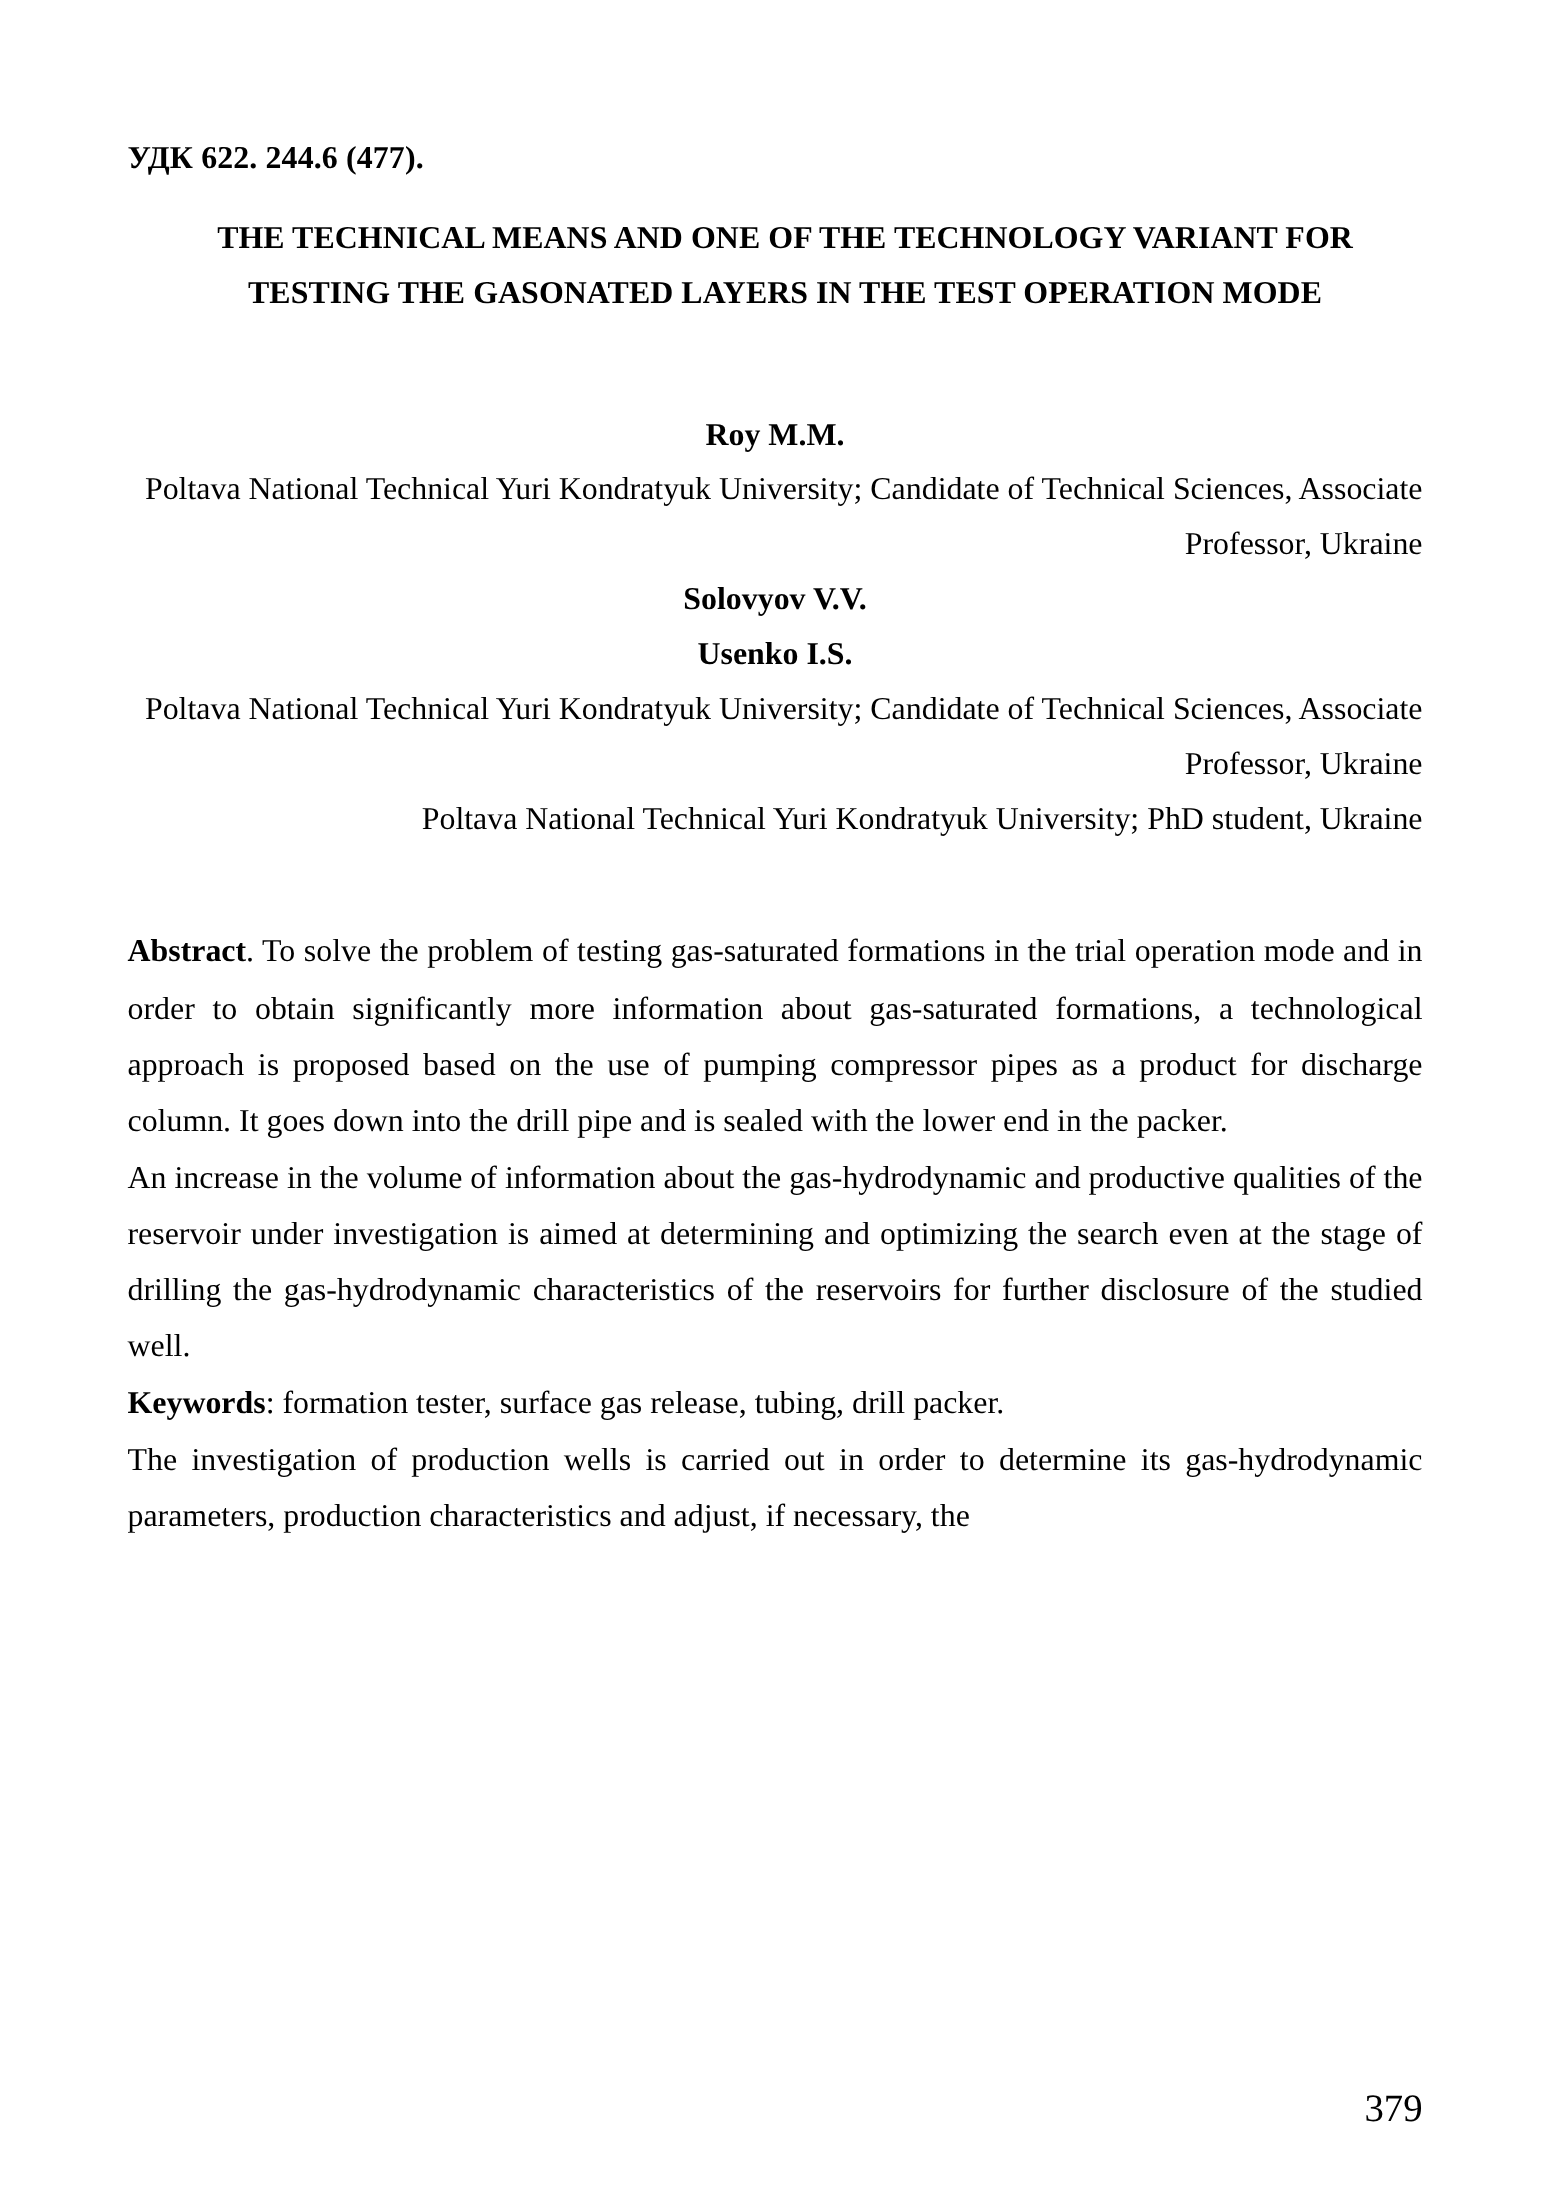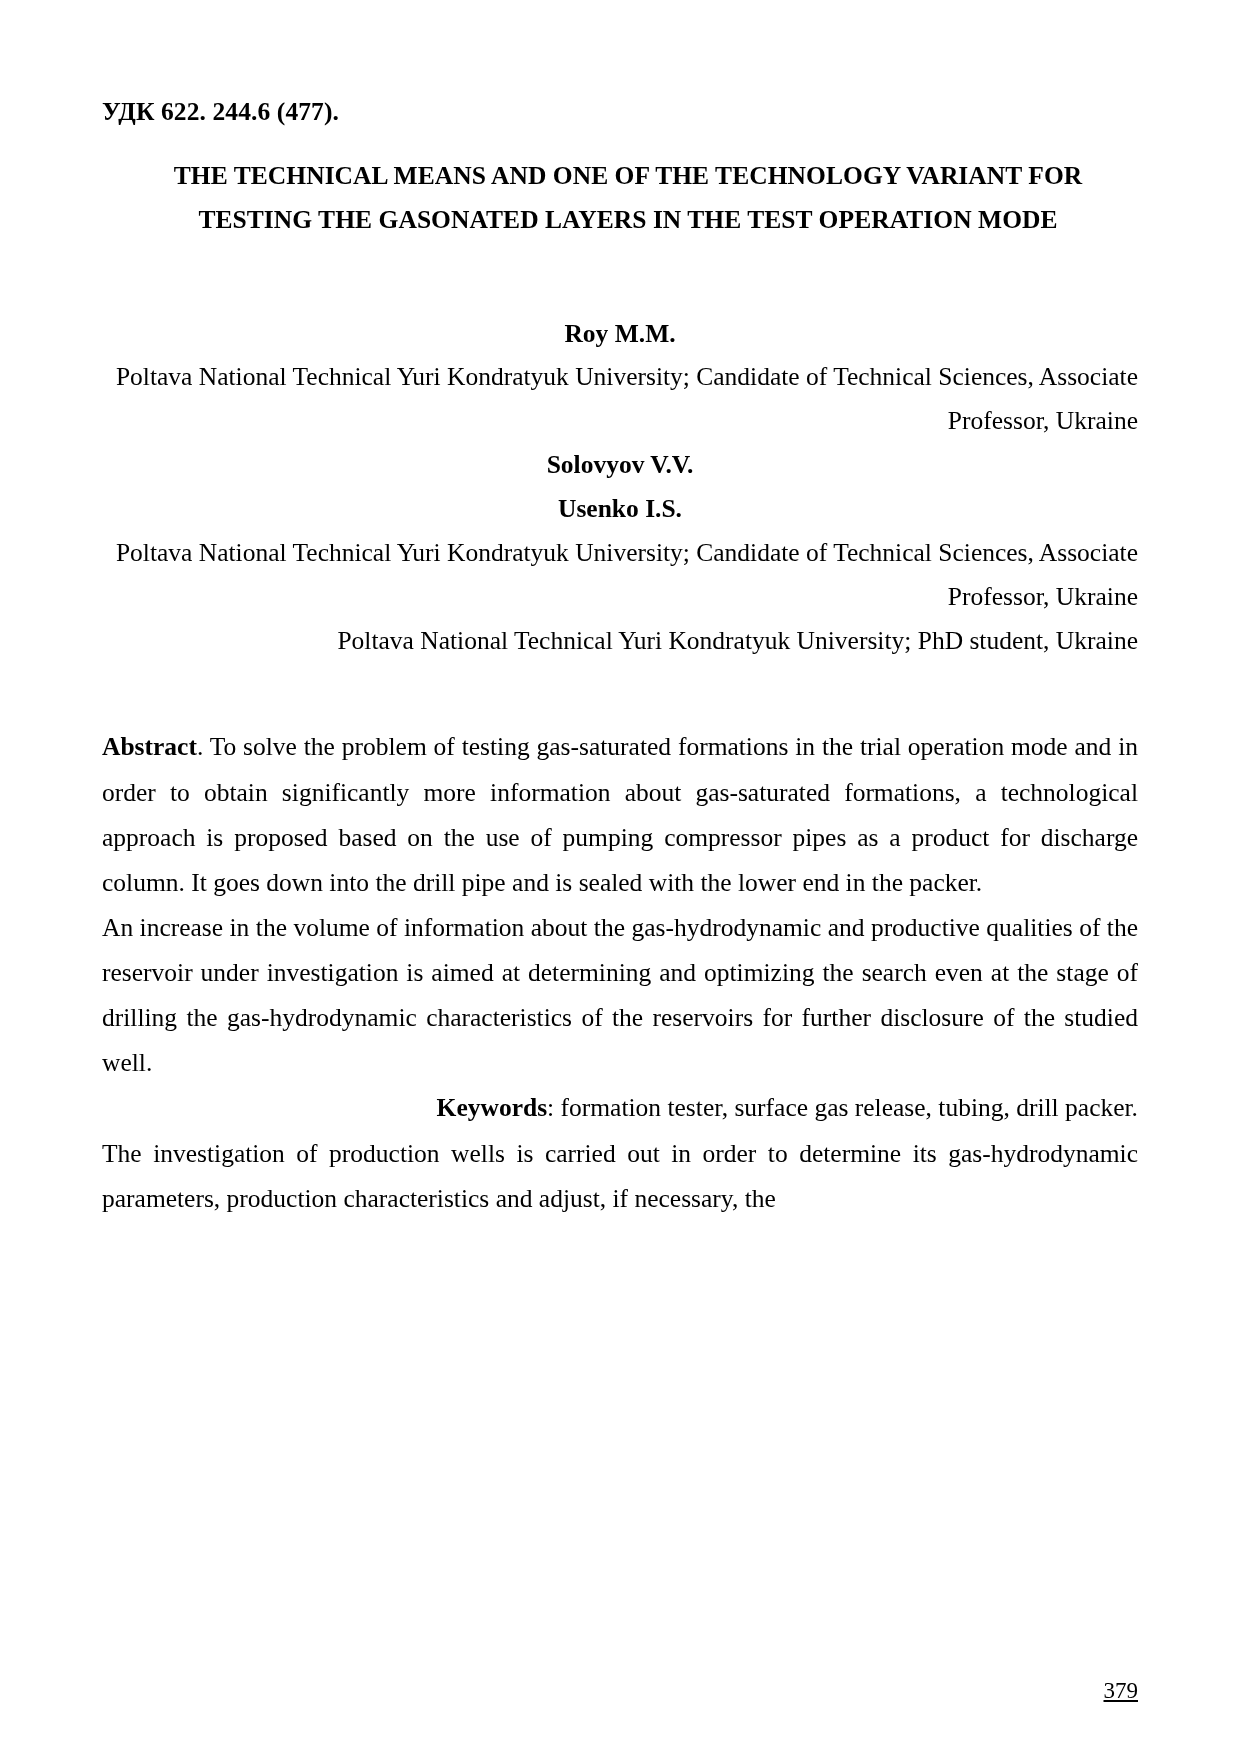--- a/index.html
+++ b/index.html
@@ -14,21 +14,21 @@
     background: #ffffff;
     box-sizing: border-box;
     padding: 96px 102px 40px 102px;
     font-family: "Liberation Serif", "DejaVu Serif", serif;
     color: #000000;
   }
   .udk {
     font-size: 25.5px;
     font-weight: bold;
     line-height: 1.25;
-    margin: 0 0 26px 0;
+    margin: 14px 0 26px 0;
     letter-spacing: 0.1px;
   }
   .title {
     font-size: 25.5px;
     font-weight: bold;
     text-align: center;
     line-height: 1.72;
     margin: 0 0 0 16px;
     letter-spacing: 0.05px;
   }
@@ -54,33 +54,32 @@
   }
   p.para {
     font-size: 25.5px;
     line-height: 1.77;
     text-align: justify;
     text-justify: inter-word;
     margin: 0;
     hyphens: none;
   }
   p.para.left {
-    text-align: right;
+    text-align: left;
   }
   .lead {
     font-weight: bold;
   }
   .page-number {
     position: absolute;
     right: 102px;
     bottom: 52px;
-    font-size: 23px;
+    font-size: 31px;
     line-height: 1;
     text-align: center;
-    text-decoration: underline;
   }
 </style>
 </head>
 <body>
 
 <div class="page">
 
   <div class="udk">УДК 622. 244.6 (477).</div>
 
   <h1 class="title">THE TECHNICAL MEANS AND ONE OF THE  TECHNOLOGY VARIANT FOR TESTING THE GASONATED LAYERS IN THE TEST OPERATION MODE</h1>

